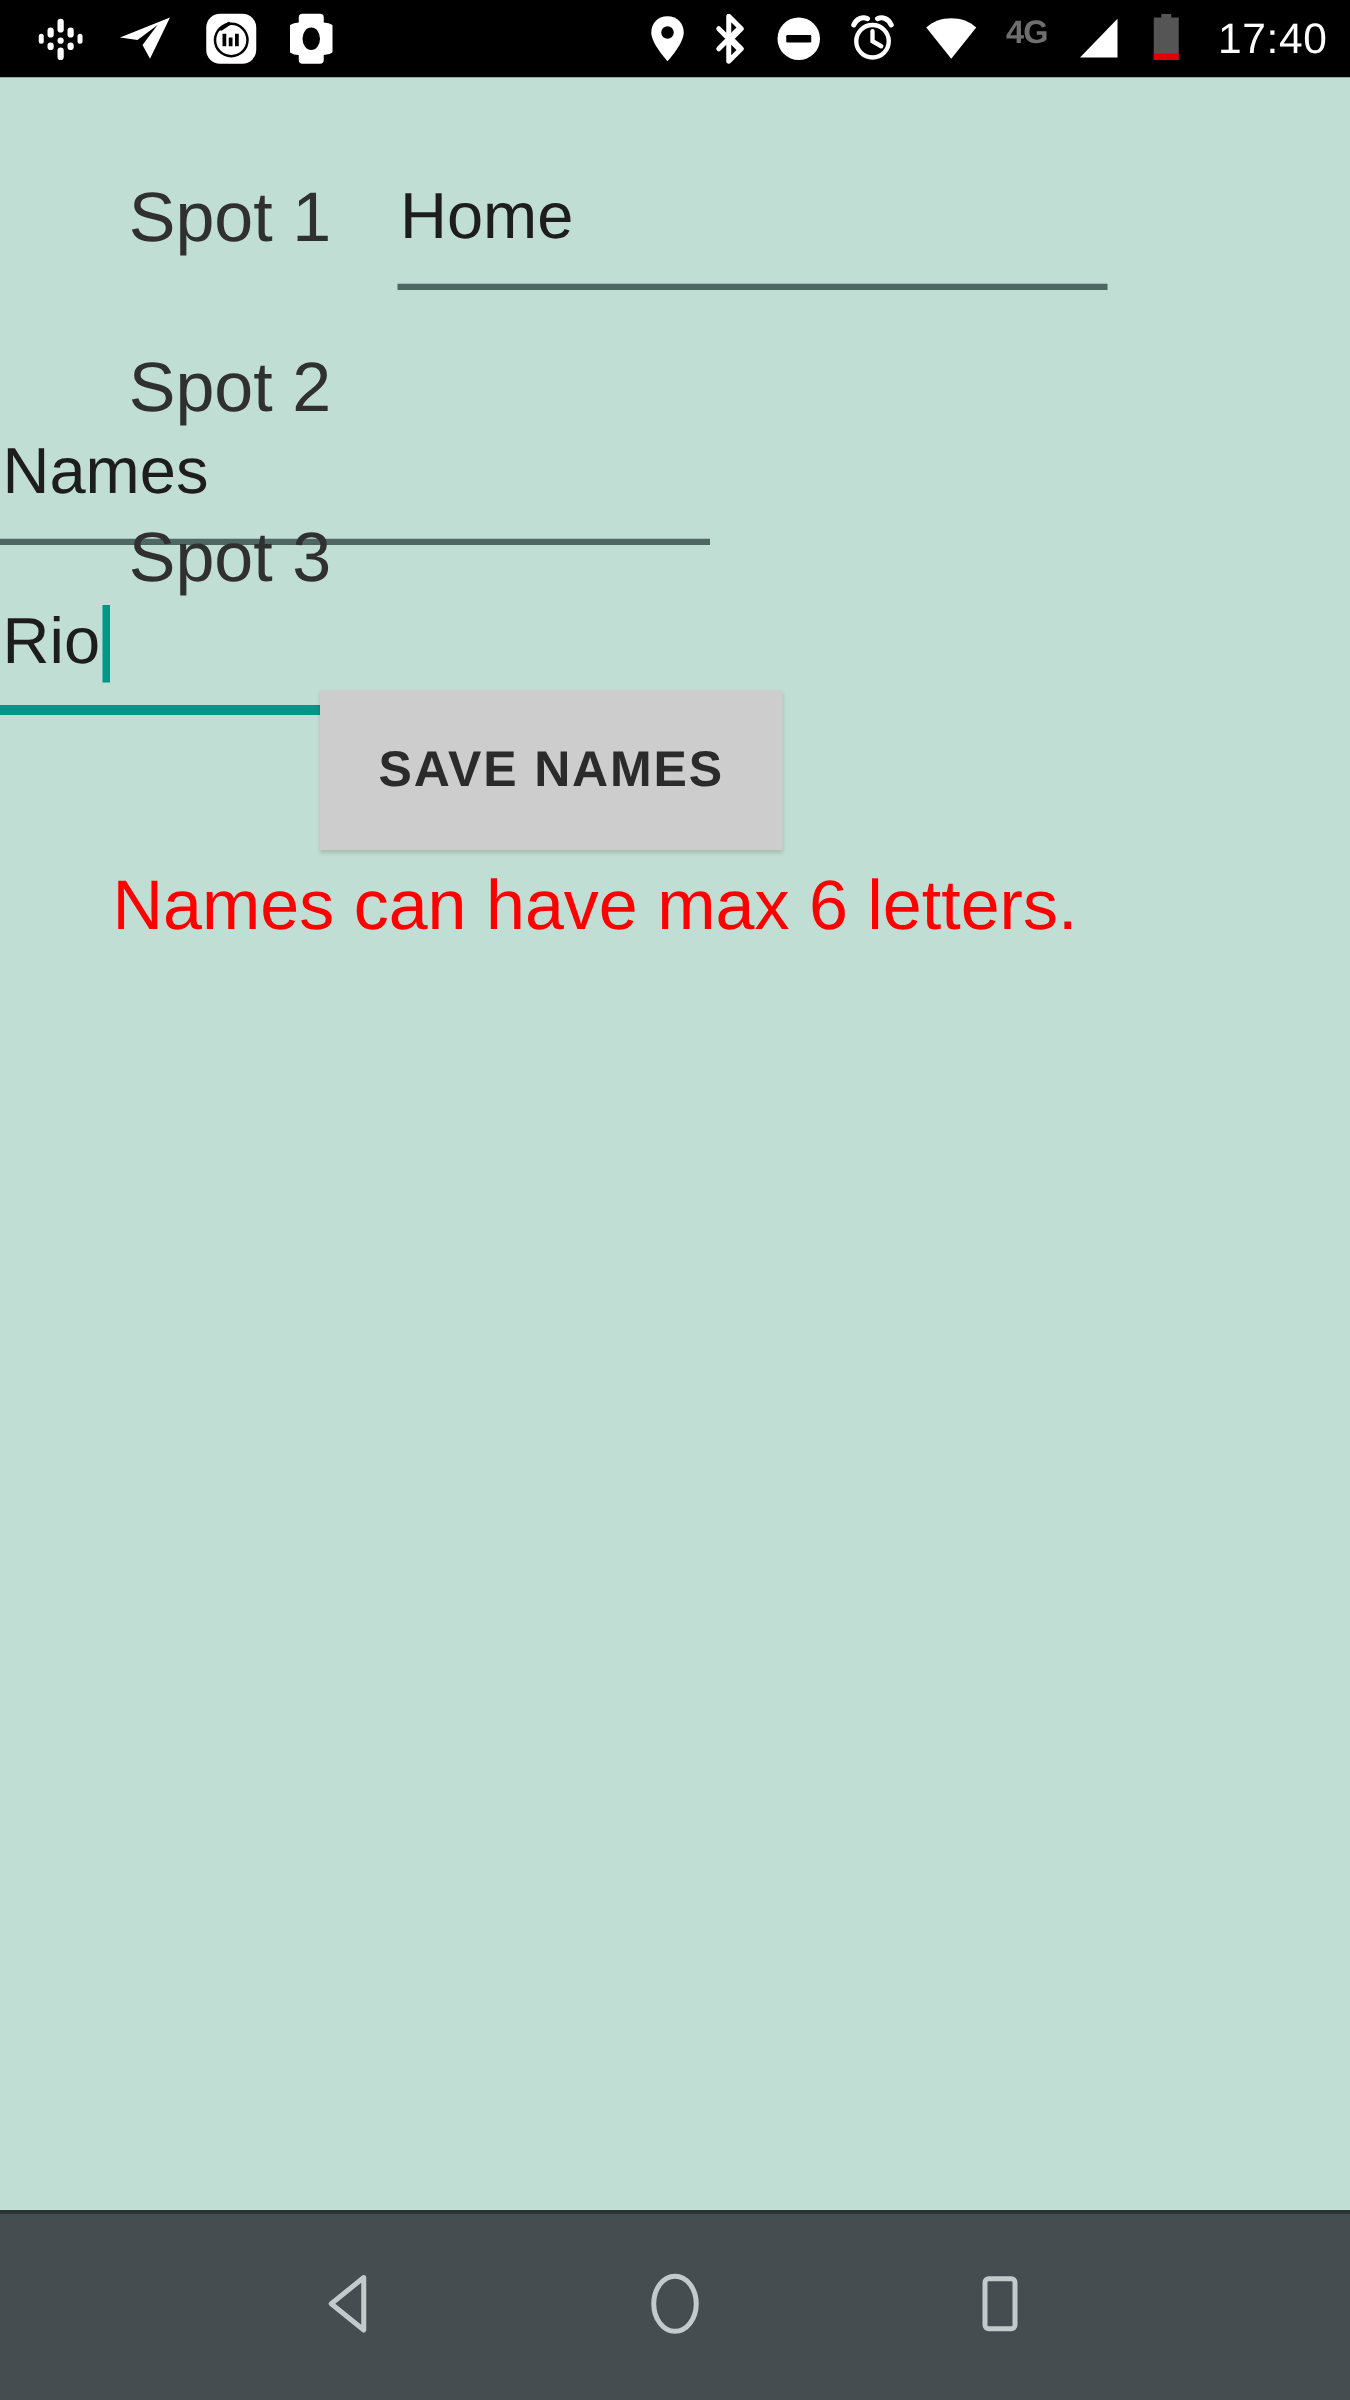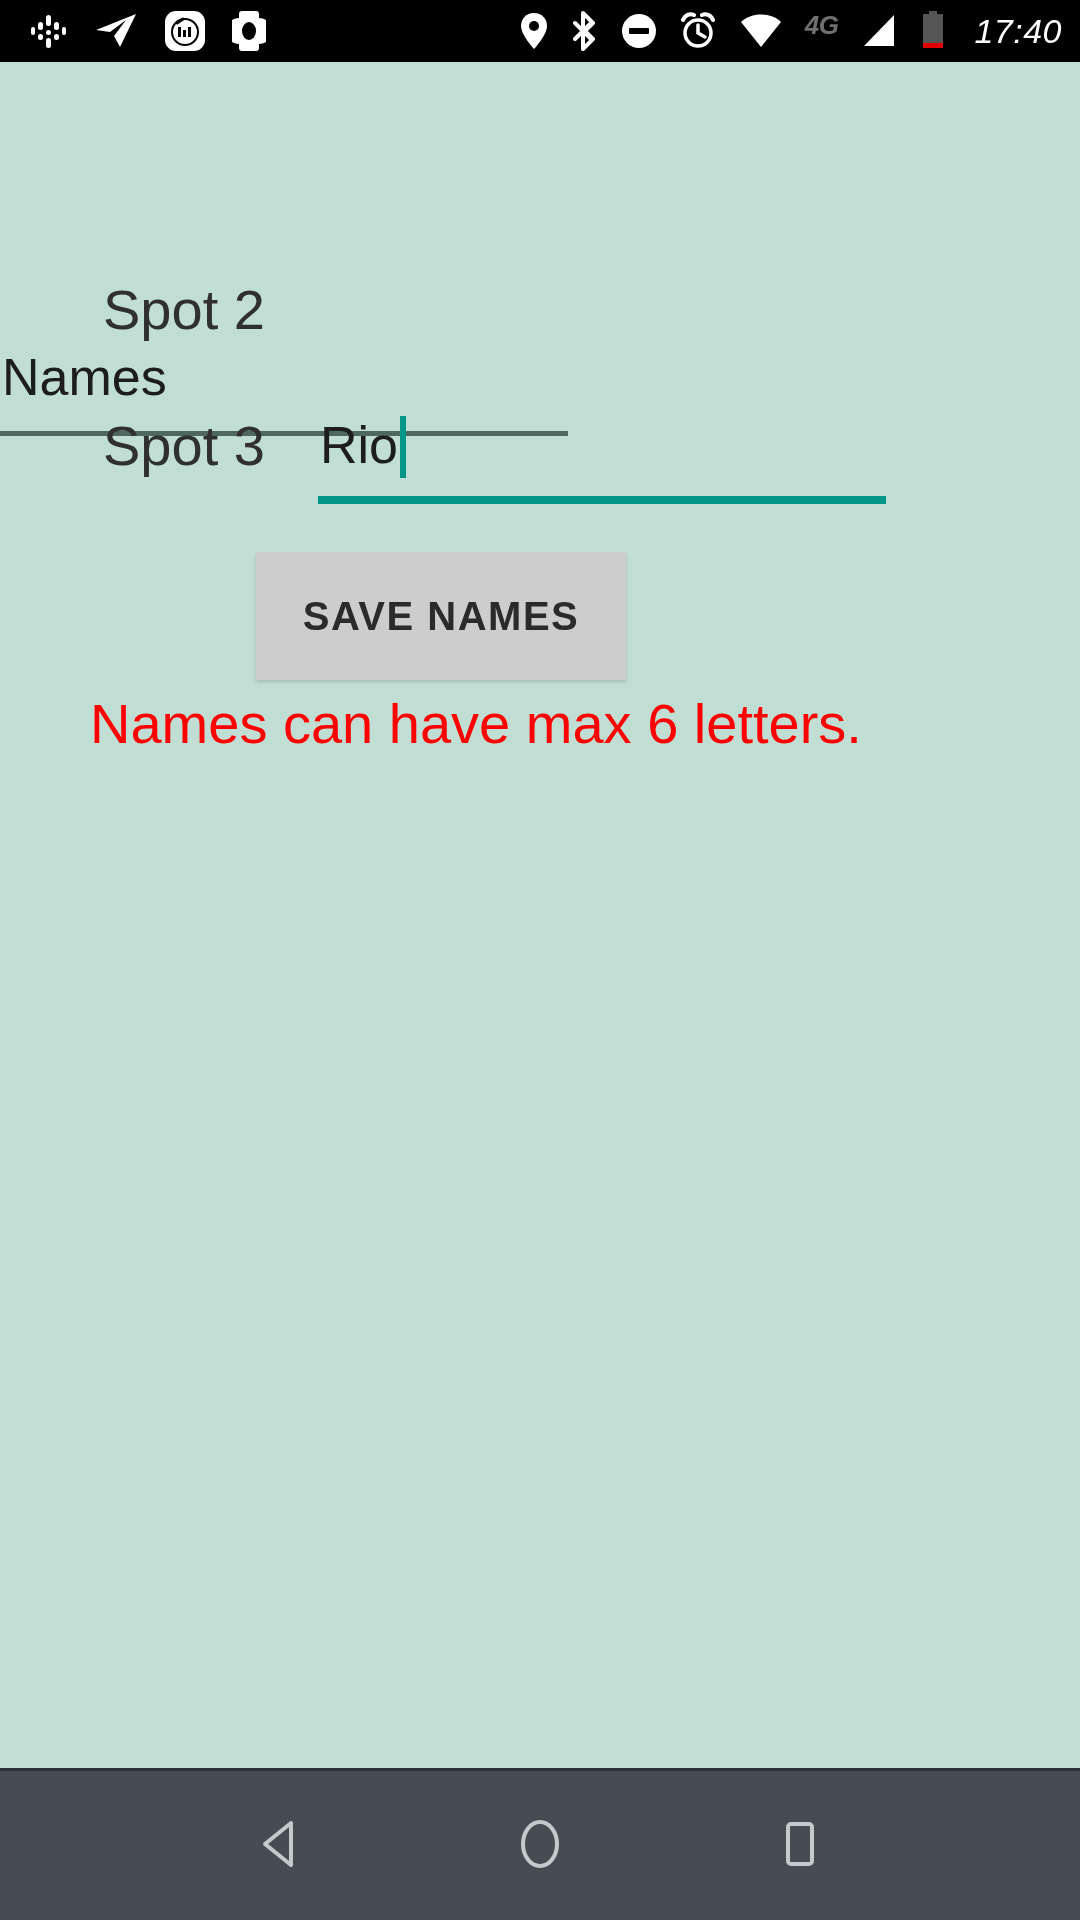--- a/index.html
+++ b/index.html
@@ -38,21 +38,20 @@
   .status-left {
     display: flex;
     align-items: center;
     gap: 26px;
   }
   .status-spacer { flex: 1 1 auto; }
   .status-right {
     display: flex;
     align-items: center;
     gap: 22px;
-    font-style: italic;
   }
   .sicon {
     display: block;
     line-height: 0;
   }
   .net-label {
     color: #6f6f6f;
     font-size: 26px;
     font-weight: bold;
     letter-spacing: -0.5px;
@@ -301,30 +300,37 @@
         </svg>
       </span>
 
       <span class="clock">17:40</span>
 
     </div>
   </div>
 
   <div class="content">
 
+    <div class="form-row" style="top:78px;">
+      <div class="row-label">Spot 1</div>
+      <div class="field">
+        <div class="field-value">Home</div>
+        <div class="field-underline"></div>
+      </div>
+    </div>
 
     <div class="form-row" style="top:214px;flex-direction:column;">
       <div class="row-label">Spot 2</div>
       <div class="field">
         <div class="field-value">Names</div>
         <div class="field-underline"></div>
       </div>
     </div>
 
-    <div class="form-row" style="top:350px;">
+    <div class="form-row" style="top:350px;flex-direction:column;">
       <div class="row-label">Spot 3</div>
       <div class="field focused">
         <div class="field-value"><span>Rio</span><span class="caret"></span></div>
         <div class="field-underline"></div>
       </div>
     </div>
 
     <button class="save-button">
       <span class="save-button-label">SAVE NAMES</span>
     </button>

